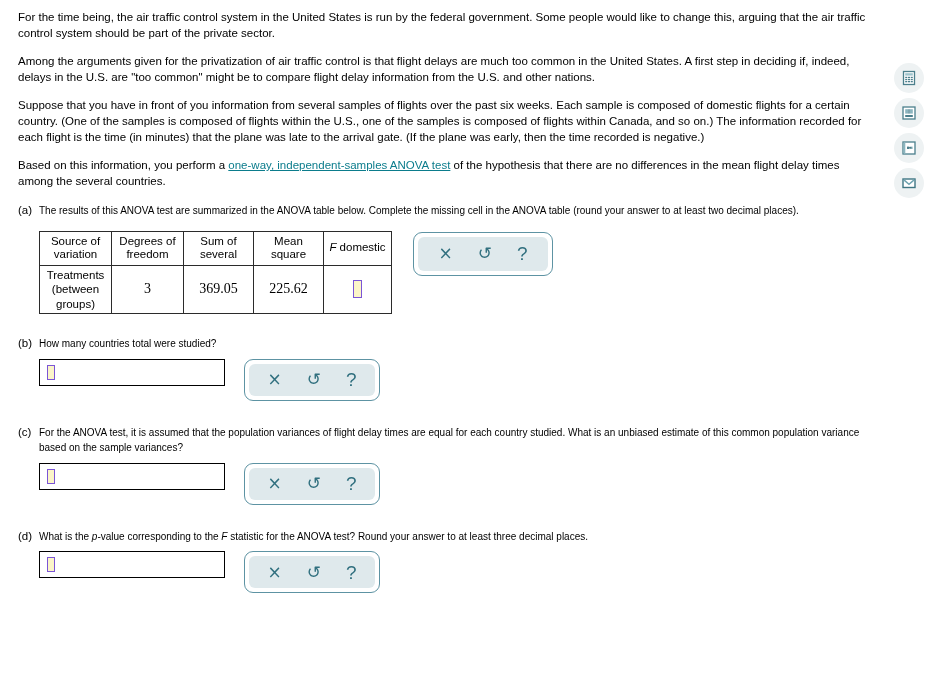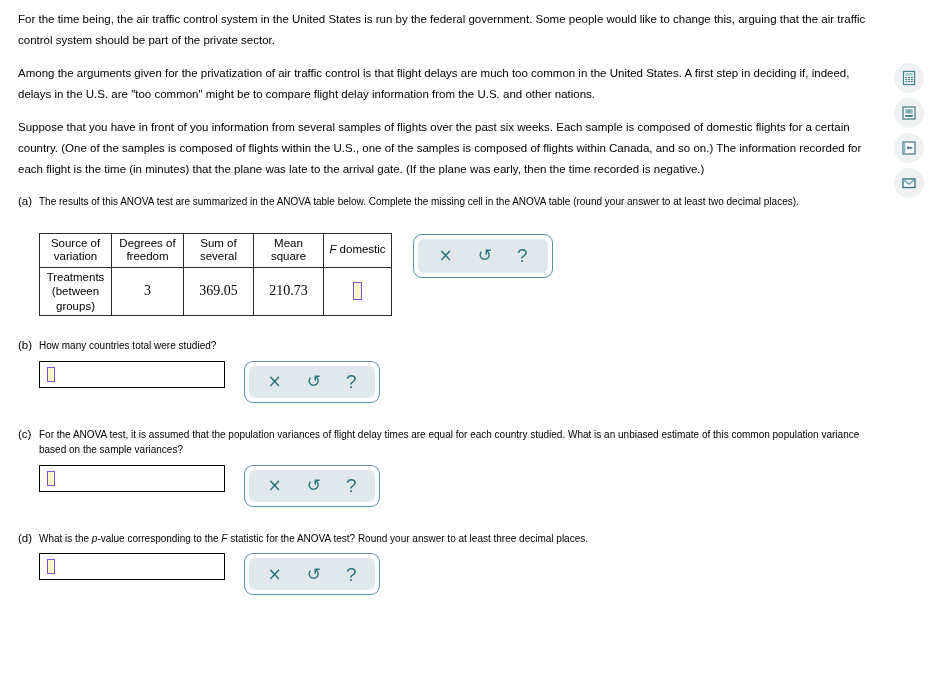--- a/index.html
+++ b/index.html
@@ -21,21 +21,21 @@
   
   #content {
     position: absolute;
     left: 0; top: 0;
     width: 890px;
     padding: 6px 0 0 0;
   }
 
   .intro-p {
     margin: 0 14px 12px 18px;
-    line-height: 21px;
+    line-height: 16px;
     font-size: 11.5px;
   }
   .intro-p.first { margin-top: 3px; }
 
   a.inline-link {
     color: #0b7c8c;
     text-decoration: underline;
     cursor: pointer;
   }
 
@@ -120,21 +120,21 @@
   .tool-a { width: 140px; height: 44px; }
   .tool-a .tool-inner { padding: 0 8px; }
   .tool-b { width: 136px; height: 42px; }
   .tool-b .tool-inner { padding: 0 6px; }
 
   
   .anova-wrap {
     display: flex;
     align-items: flex-start;
     margin-left: 21px;
-    margin-top: 23px;
+    margin-top: 12px;
   }
   table.anova {
     border-collapse: collapse;
     table-layout: fixed;
     font-size: 11.5px;
   }
   table.anova td, table.anova th {
     border: 1px solid #2b2b2b;
     text-align: center;
     vertical-align: middle;
@@ -199,20 +199,21 @@
   .rail-btn svg { display: block; }
 </style>
 </head>
 <body>
 
 <div id="content">
 
   <p class="intro-p first">For the time being, the air traffic control system in the United States is run by the federal government. Some people would like to change this, arguing that the air traffic control system should be part of the private sector.</p>
   <p class="intro-p">Among the arguments given for the privatization of air traffic control is that flight delays are much too common in the United States. A first step in deciding if, indeed, delays in the U.S. are "too common" might be to compare flight delay information from the U.S. and other nations.</p>
   <p class="intro-p">Suppose that you have in front of you information from several samples of flights over the past six weeks. Each sample is composed of domestic flights for a certain country. (One of the samples is composed of flights within the U.S., one of the samples is composed of flights within Canada, and so on.) The information recorded for each flight is the time (in minutes) that the plane was late to the arrival gate. (If the plane was early, then the time recorded is negative.)</p>
+  <p class="intro-p"><span>Based on this information, you perform a </span><a class="inline-link">one-way, independent-samples ANOVA test</a><span> of the hypothesis that there are no differences in the mean flight delay times among the several countries.</span></p>
 
   <div class="part" style="margin-top:14px;">
     <div class="part-head">
       <span class="part-label">(a)</span>
       <span class="part-text">The results of this ANOVA test are summarized in the ANOVA table below. Complete the missing cell in the ANOVA table (round your answer to at least two decimal places).</span>
     </div>
 
     <div class="anova-wrap">
       <table class="anova">
         <thead>
@@ -226,21 +227,21 @@
         </thead>
         <tbody>
           <tr>
             <td class="rowlabel c1">
               <div>Treatments</div>
               <div>(between</div>
               <div>groups)</div>
             </td>
             <td class="valcell c2">3</td>
             <td class="valcell c3">369.05</td>
-            <td class="valcell c4">210.73</td>
+            <td class="valcell c4">225.62</td>
             <td class="c5">
               <div class="fstat-cell-inner">
                 <span class="fcaret"></span>
               </div>
             </td>
           </tr>
         </tbody>
       </table>
 
       <div class="tool-frame tool-a tool-a-offset">

